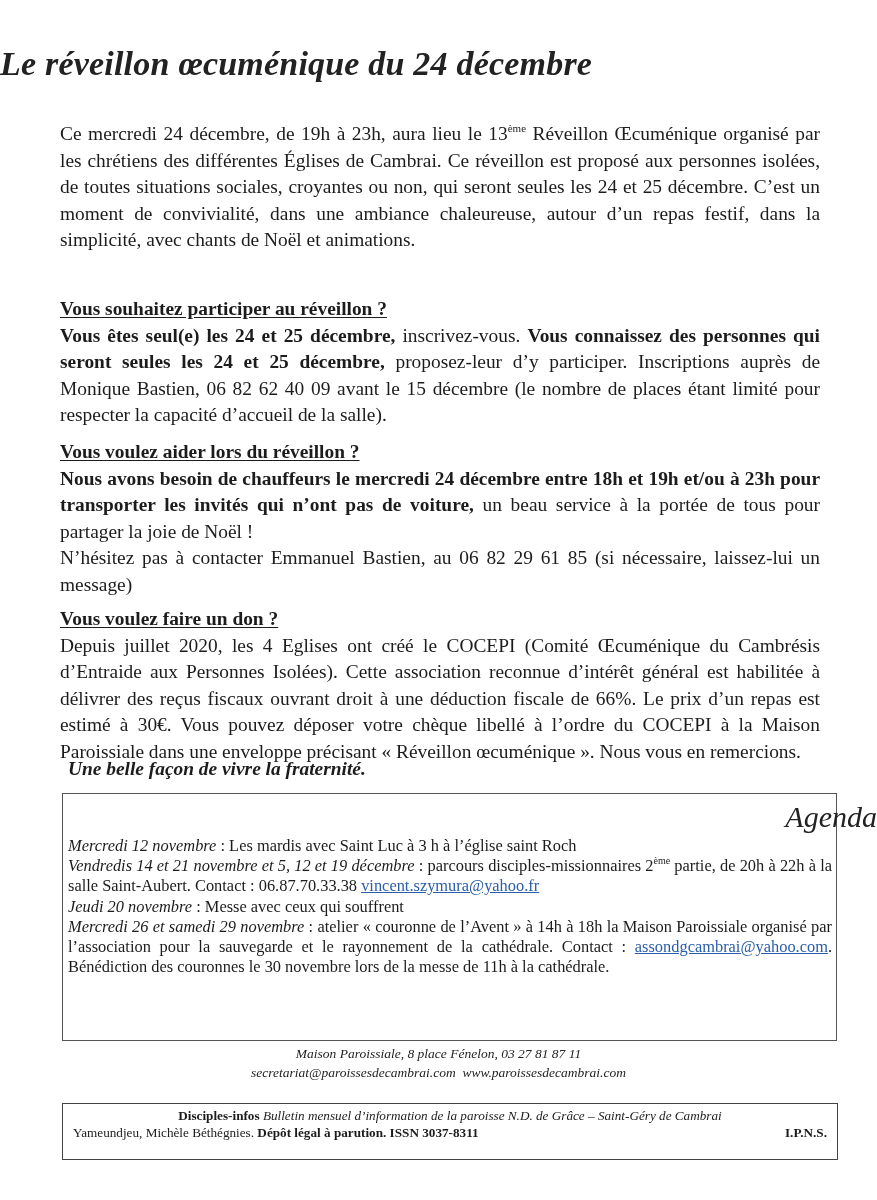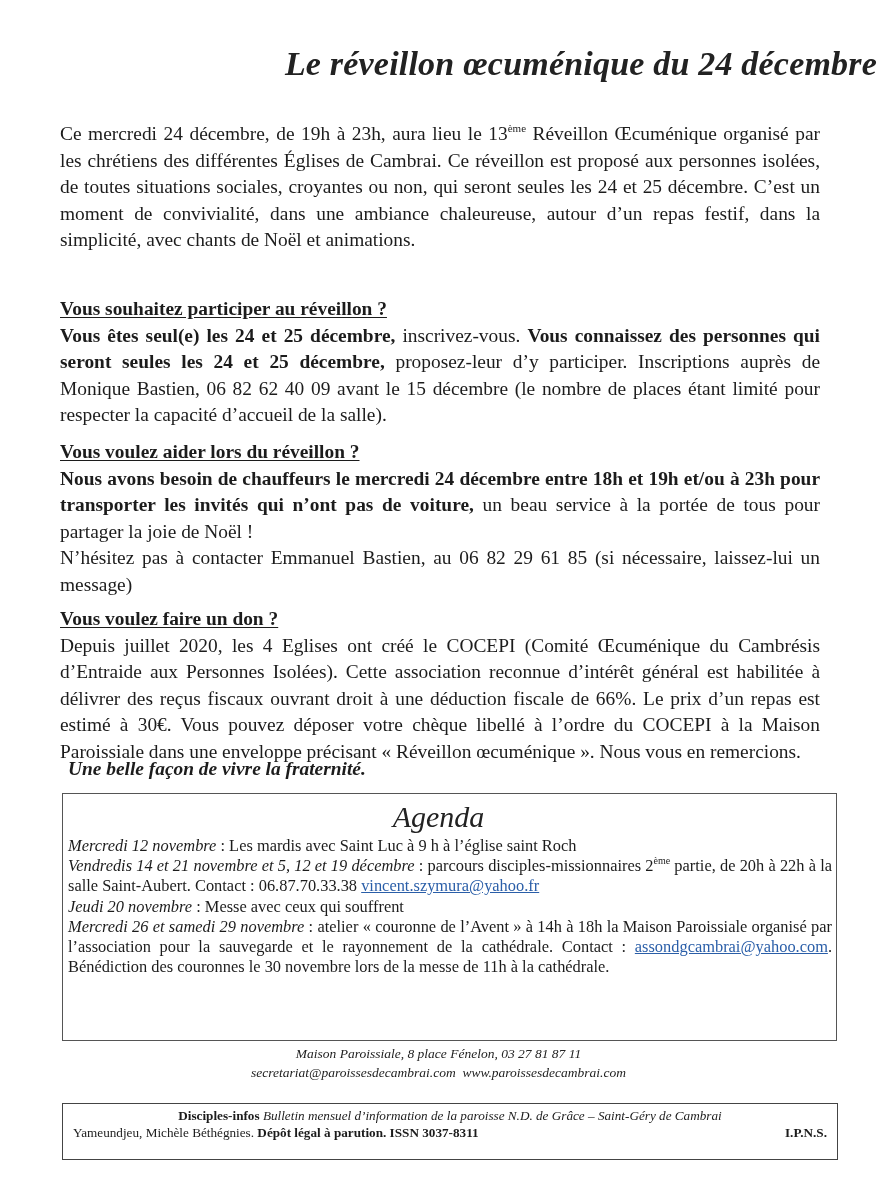--- a/index.html
+++ b/index.html
@@ -13,21 +13,21 @@
       position: relative;
       overflow: hidden;
       color: #1c1c1c;
       font-family: "Liberation Serif", serif;
     }
     .page-title {
       position: absolute;
       left: 0;
       top: 22px;
       width: 877px;
-      text-align: right;
+      text-align: left;
       font-style: italic;
       font-size: 34px;
       letter-spacing: 0.2px;
       color: #222;
     }
     .body-text {
       position: absolute;
       left: 60px;
       width: 760px;
       font-size: 19.4px;
@@ -63,21 +63,21 @@
       width: 775px;
       height: 248px;
       border: 1.5px solid #555;
       box-sizing: border-box;
     }
     .agenda-title {
       position: absolute;
       left: 0;
       top: 800px;
       width: 877px;
-      text-align: center;
+      text-align: right;
       font-style: italic;
       font-size: 30px;
       color: #222;
     }
     .agenda-list {
       position: absolute;
       left: 68px;
       top: 836px;
       width: 764px;
       font-size: 16.4px;
@@ -143,21 +143,21 @@
 
 <div class="body-text" style="top:566px;">
   <span class="section-heading">Vous voulez faire un don ?</span><span>Depuis juillet 2020, les 4 Eglises ont créé le COCEPI (Comité Œcuménique du Cambrésis d’Entraide aux Personnes Isolées). Cette association reconnue d’intérêt général est habilitée à délivrer des reçus fiscaux ouvrant droit à une déduction fiscale de 66%. Le prix d’un repas est estimé à 30€. Vous pouvez déposer votre chèque libellé à l’ordre du COCEPI à la Maison Paroissiale dans une enveloppe précisant « Réveillon œcuménique ». Nous vous en remercions.</span>
 </div>
 
 <div class="closing">Une belle façon de vivre la fraternité.</div>
 
 <div class="agenda-box"></div>
 <div class="agenda-title">Agenda</div>
 <div class="agenda-list">
-  <span class="agenda-item"><span class="date">Mercredi 12 novembre</span><span> : Les mardis avec Saint Luc à 9 h à l’église saint Roch</span></span>
+  <span class="agenda-item"><span class="date">Mercredi 12 novembre</span><span> : Les mardis avec Saint Luc à 3 h à l’église saint Roch</span></span>
   <span class="agenda-item"><span class="date">Vendredis 14 et 21 novembre et 5, 12 et 19 décembre</span><span> : parcours disciples-missionnaires 2</span><sup>ème</sup><span> partie, de 20h à 22h à la salle Saint-Aubert. Contact : 06.87.70.33.38 </span><a class="link">vincent.szymura@yahoo.fr</a></span>
   <span class="agenda-item"><span class="date">Jeudi 20 novembre</span><span> : Messe avec ceux qui souffrent</span></span>
   <span class="agenda-item"><span class="date">Mercredi 26 et samedi 29 novembre</span><span> : atelier « couronne de l’Avent » à 14h à 18h la Maison Paroissiale organisé par l’association pour la sauvegarde et le rayonnement de la cathédrale. Contact : </span><a class="link">assondgcambrai@yahoo.com</a><span>. Bénédiction des couronnes le 30 novembre lors de la messe de 11h à la cathédrale.</span></span>
 </div>
 
 <div class="contact-block">
   <div>Maison Paroissiale, 8 place Fénelon, 03 27 81 87 11</div>
   <div><span>secretariat@paroissesdecambrai.com</span>&nbsp;&nbsp;<span class="web">www.paroissesdecambrai.com</span></div>
 </div>
 

